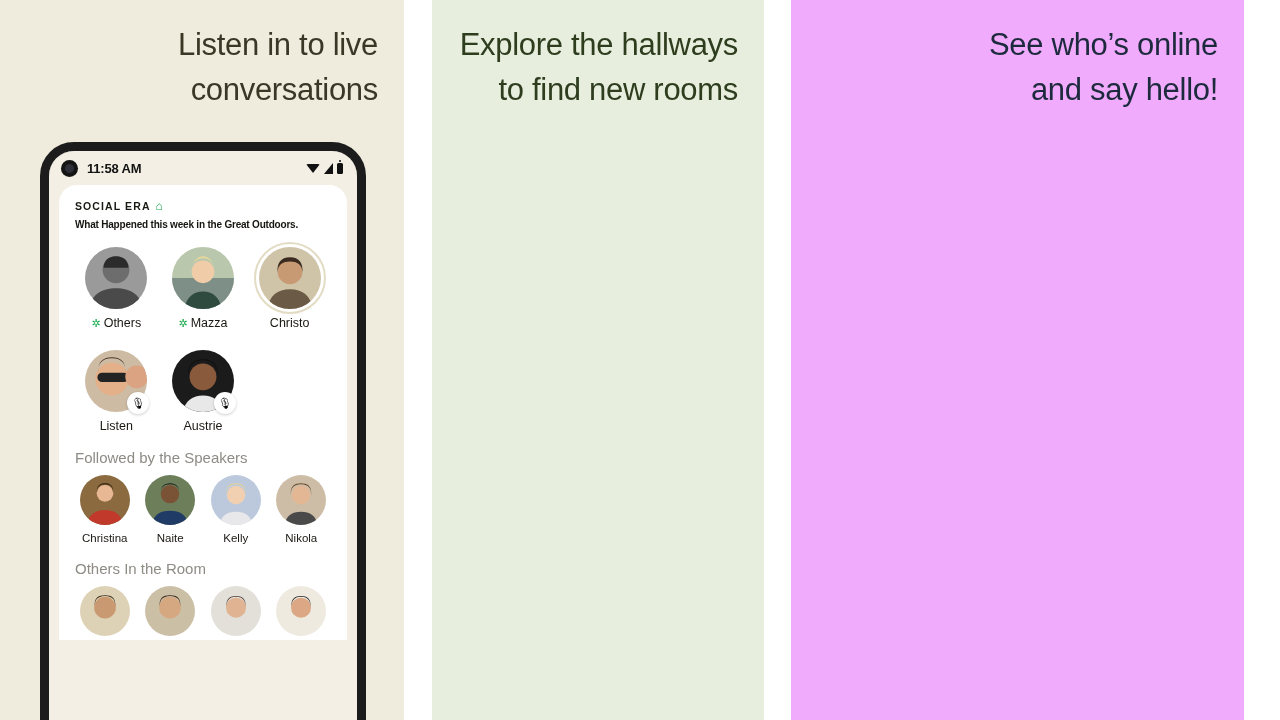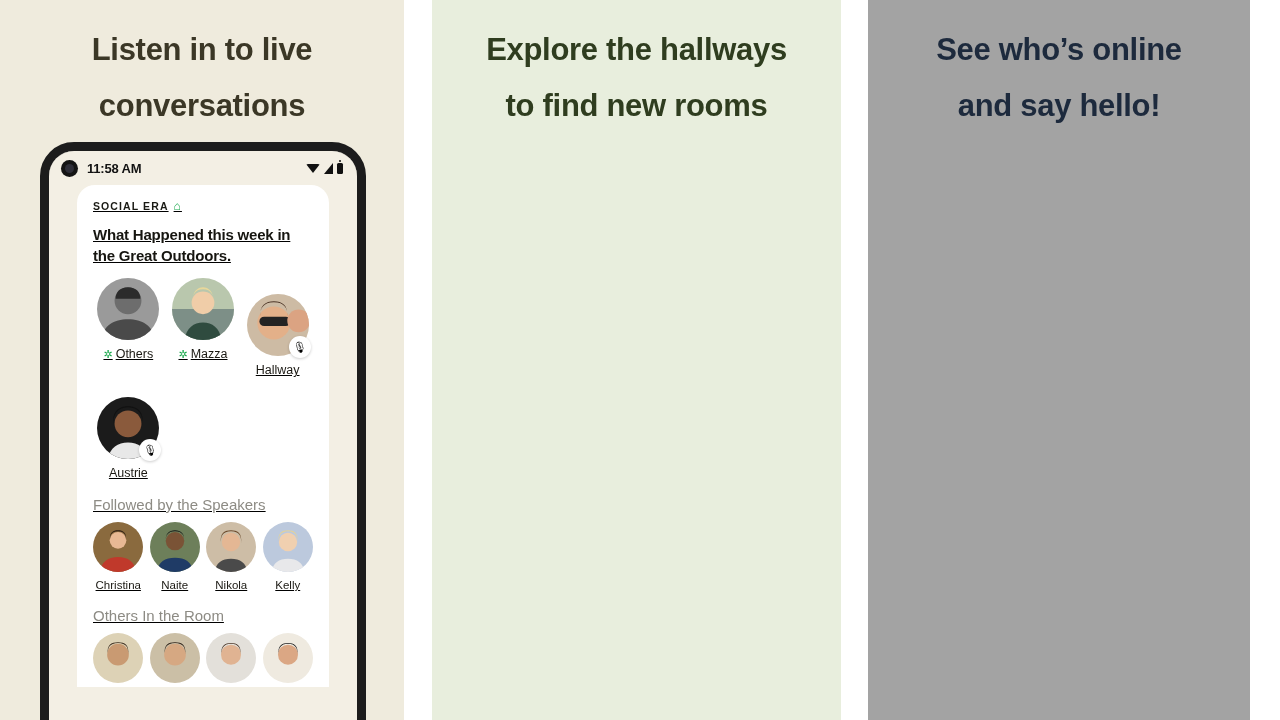--- a/index.html
+++ b/index.html
@@ -8,30 +8,30 @@
     overflow: hidden;
     background: #ffffff;
     font-family: "Liberation Sans", sans-serif;
   }
   .stage { position: relative; width: 1280px; height: 720px; background:#fff; display:flex; }
 
   
   .panel { position: relative; height: 720px; overflow: hidden; }
   .panel.p1 { width: 404px; background: #efebdd; }
   .gap { width: 28px; height: 720px; background: #ffffff; }
-  .panel.p2 { width: 409px; background: #e8eedd; }
+  .panel.p2 { width: 332px; background: #e8eedd; }
   .gap2 { width: 27px; height: 720px; background: #ffffff; }
-  .panel.p3 { width: 382px; background: #a3a3a3; }
+  .panel.p3 { width: 453px; background: #f0abfc; }
 
   .headline {
     position: absolute; left: 0; right: 0; top: 22px;
-    text-align: center;
+    text-align: right;
     font-size: 31px;
-    line-height: 56px;
-    font-weight: 700;
+    line-height: 45px;
+    font-weight: 400;
     letter-spacing: -0.3px;
     padding: 0 26px;
     white-space: pre-line;
   }
   .p1 .headline { color: #3b3726; }
   .p2 .headline { color: #2f3d1f; }
   .p3 .headline { color: #1d2a3d; }
 
   
   .phone {
@@ -61,26 +61,26 @@
 
   .appbar { height: 44px; display:flex; align-items:center; padding: 0 16px; gap:10px;}
   .appbar .spacer { flex:1; }
   .hallway-title { display:flex; align-items:center; gap:9px; font-size:15px; color:#15130d; }
   .chev { display:inline-block; width:11px; height:11px; border-right:2.4px solid #15130d; border-bottom:2.4px solid #15130d; transform: rotate(45deg) translate(-2px,-2px); }
 
   .icon-btn { width:26px; height:26px; display:flex; align-items:center; justify-content:center; position:relative; }
   .avatar { border-radius:50%; overflow:hidden; flex:0 0 auto; position:relative; }
 
   
-  .cardwrap { padding: 0 28px; text-decoration: underline; }
+  .cardwrap { padding: 0 10px; }
   .card { background:#fff; border-radius:16px; padding:14px 16px 16px; margin-bottom:12px; }
   .card.big { border-radius:18px 18px 0 0; padding-bottom:4px; }
   .club { font-size:10.5px; letter-spacing:1.1px; font-weight:700; color:#1a1a14; display:flex; align-items:center; gap:5px;}
   .house { color:#17a84a; font-size:12px; }
-  .cardtitle { font-size:15px; font-weight:700; color:#161510; line-height:21px; margin-top:11px; letter-spacing:-0.2px;}
+  .cardtitle { font-size:10px; font-weight:700; color:#161510; line-height:21px; margin-top:1px; letter-spacing:-0.2px;}
 
   .peoplegrid { display:grid; grid-template-columns: repeat(3, 1fr); gap: 4px 4px; margin-top:12px;}
   .pcell { display:flex; flex-direction:column; align-items:center; gap:7px; }
   .pav { width:62px; height:62px; border-radius:50%; position:relative; overflow:visible;}
   .pav .inner { width:100%; height:100%; border-radius:50%; overflow:hidden; }
   .pav.ring::before { content:""; position:absolute; inset:-5px; border-radius:50%; border:2.5px solid #e3dcc4; }
   .pname { font-size:12.5px; color:#1a1812; display:flex; align-items:center; gap:3px; white-space:nowrap;}
   .mic-on { color:#17a84a; font-size:11px; }
   .muted {
     position:absolute; right:-2px; bottom:-2px; width:22px; height:22px; border-radius:50%;
@@ -156,37 +156,52 @@
                         <path d="M12 60c2-12 9-17 18-17s16 5 18 17z" fill="#2f4b3f"></path>
                       </svg>
                 </div>
                   </div>
                 <div class="pname">
                   <span class="mic-on">✲</span>
                   <span>Mazza</span>
                 </div>
               </div>
 
+              <div class="pcell">
+                <div class="pav ring">
+                    <div class="inner">
+                  <svg class="face" viewBox="0 0 60 60">
+                        <rect width="60" height="60" fill="#cfc3a8"></rect>
+                        <circle cx="30" cy="24" r="12" fill="#c89a74"></circle>
+                        <path d="M30 10c9 0 13 6 12 15 0-8-5-11-12-11s-12 3-12 11c-1-9 3-15 12-15z" fill="#3a2a20"></path>
+                        <path d="M8 60c2-13 10-19 22-19s20 6 22 19z" fill="#6b5a46"></path>
+                      </svg>
+                </div>
+                  </div>
+                <div class="pname">
+                  <span>Christo</span>
+                </div>
+              </div>
 
 
               <div class="pcell" style="margin-top:16px;">
                 <div class="pav">
                   <div class="inner">
                     <svg class="face" viewBox="0 0 60 60">
                         <rect width="60" height="60" fill="#cdbba4"></rect>
                         <circle cx="26" cy="28" r="16" fill="#e3b089"></circle>
                         <rect x="12" y="22" width="30" height="9" rx="4.5" fill="#232323"></rect>
                         <path d="M26 8c10 0 14 6 13 14 1-11-5-15-13-15s-14 4-13 15c-1-8 3-14 13-14z" fill="#4b3426"></path>
                         <circle cx="50" cy="26" r="11" fill="#dba382"></circle>
                       </svg>
                   </div>
                   <div class="muted">🎙</div>
                 </div>
                 <div class="pname">
-                  <span>Hallway</span>
+                  <span>Listen</span>
                 </div>
               </div>
 
               <div class="pcell" style="margin-top:16px;">
                 <div class="pav">
                   <div class="inner">
                     <svg class="face" viewBox="0 0 60 60">
                         <rect width="60" height="60" fill="#1b1b1b"></rect>
                         <circle cx="30" cy="26" r="13" fill="#8a5a3c"></circle>
                         <path d="M30 10c11 0 15 8 14 18 2-14-5-19-14-19s-16 5-14 19c-1-10 3-18 14-18z" fill="#111"></path>
@@ -226,42 +241,42 @@
                         <path d="M8 60c2-12 10-17 22-17s20 5 22 17z" fill="#1f3b66"></path>
                       </svg>
                 </div>
                   </div>
                 <div class="pname">Naite</div>
               </div>
               <div class="pcell">
                 <div class="pav">
                     <div class="inner">
                   <svg class="face" viewBox="0 0 60 60">
+                        <rect width="60" height="60" fill="#bcc9dd"></rect>
+                        <circle cx="30" cy="24" r="11" fill="#f0d0b0"></circle>
+                        <path d="M30 11c9 0 12 6 11 14 2-12-4-15-11-15s-13 3-11 15c-1-8 2-14 11-14z" fill="#e3d29a"></path>
+                        <path d="M10 60c2-11 9-16 20-16s18 5 20 16z" fill="#e8e8ea"></path>
+                      </svg>
+                </div>
+                  </div>
+                <div class="pname">Kelly</div>
+              </div>
+              <div class="pcell">
+                <div class="pav">
+                    <div class="inner">
+                  <svg class="face" viewBox="0 0 60 60">
                         <rect width="60" height="60" fill="#cdbda6"></rect>
                         <circle cx="30" cy="24" r="11" fill="#e4b794"></circle>
                         <path d="M30 11c10 0 13 6 12 15 2-13-5-16-12-16s-14 3-12 16c-1-9 2-15 12-15z" fill="#6b4a2c"></path>
                         <path d="M10 60c2-11 9-16 20-16s18 5 20 16z" fill="#4a4a4a"></path>
                       </svg>
                 </div>
                   </div>
                 <div class="pname">Nikola</div>
               </div>
-              <div class="pcell">
-                <div class="pav">
-                    <div class="inner">
-                  <svg class="face" viewBox="0 0 60 60">
-                        <rect width="60" height="60" fill="#bcc9dd"></rect>
-                        <circle cx="30" cy="24" r="11" fill="#f0d0b0"></circle>
-                        <path d="M30 11c9 0 12 6 11 14 2-12-4-15-11-15s-13 3-11 15c-1-8 2-14 11-14z" fill="#e3d29a"></path>
-                        <path d="M10 60c2-11 9-16 20-16s18 5 20 16z" fill="#e8e8ea"></path>
-                      </svg>
-                </div>
-                  </div>
-                <div class="pname">Kelly</div>
-              </div>
             </div>
 
             <div class="sectionlabel">Others In the Room</div>
             <div class="followgrid">
               <div class="pcell">
                   <div class="pav">
                     <div class="inner">
                 <svg class="face" viewBox="0 0 60 60">
                         <rect width="60" height="60" fill="#ddd2b6"></rect>
                         <circle cx="30" cy="26" r="13" fill="#c99a72"></circle>

